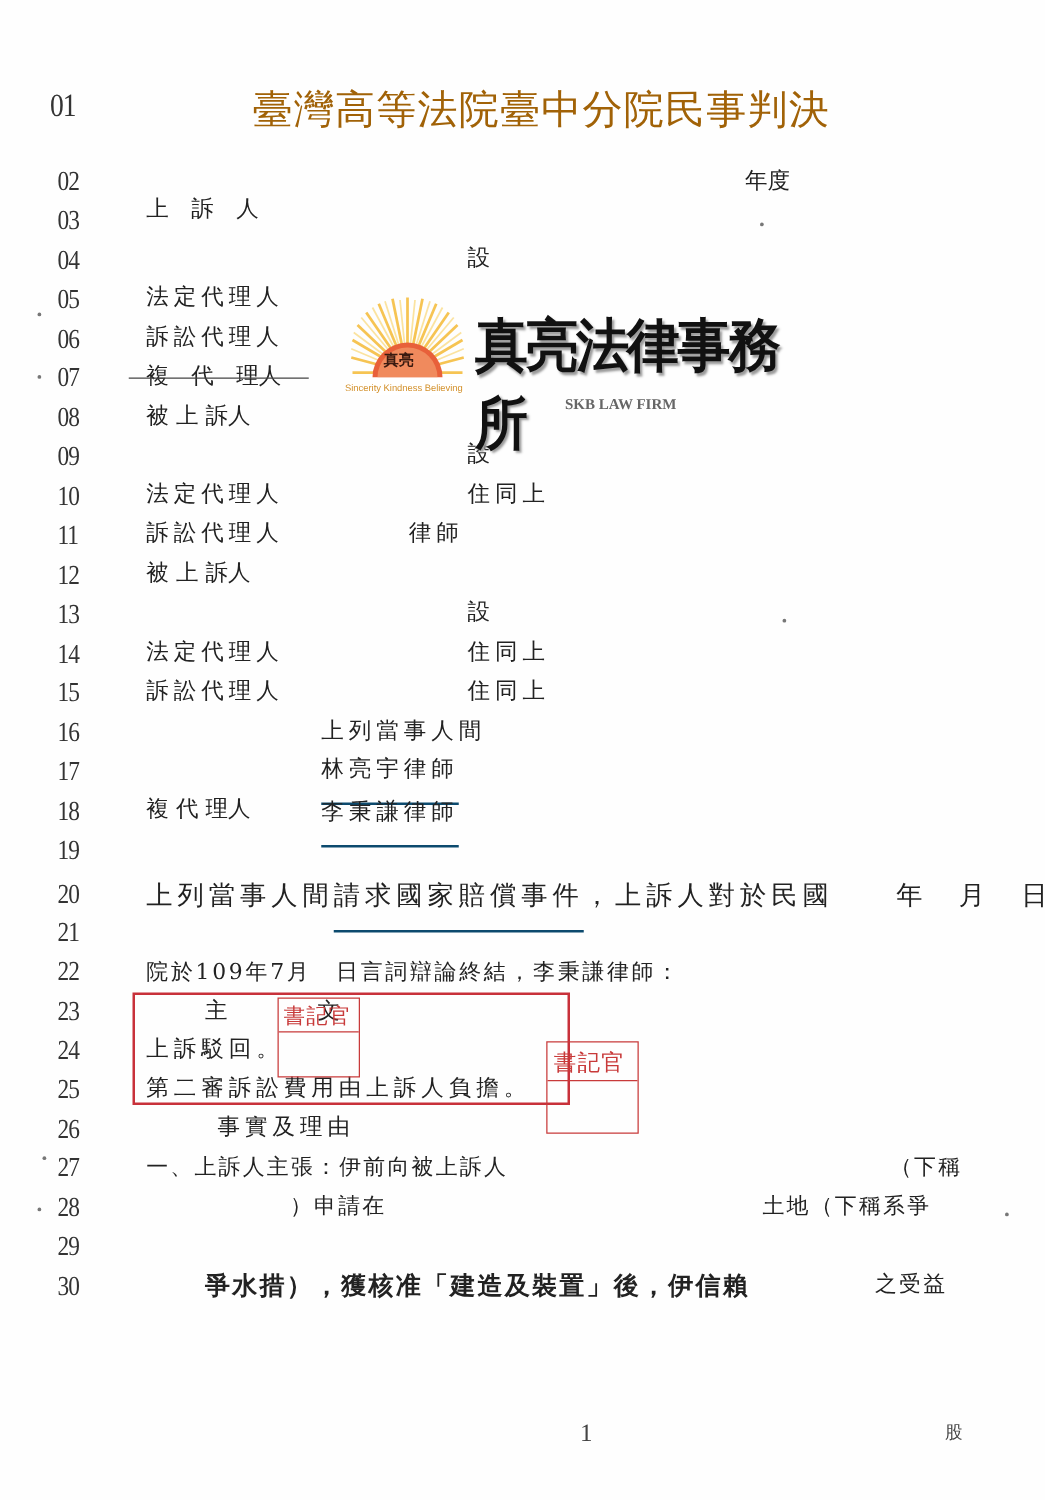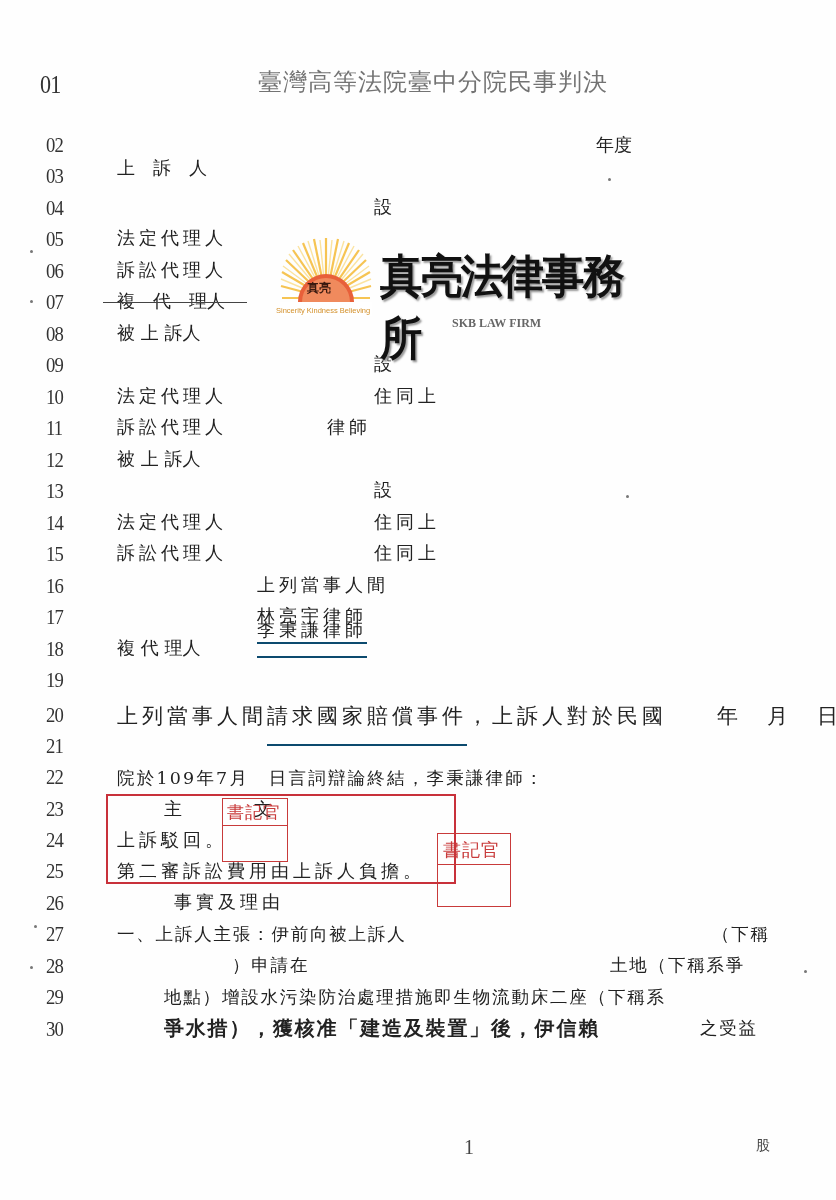--- a/index.html
+++ b/index.html
@@ -5,21 +5,21 @@
   * { box-sizing: border-box; margin: 0; padding: 0; }
   html, body { width: 836px; height: 1200px; background: #ffffff; overflow: hidden; }
   body { position: relative; font-family: "DejaVu Serif", "Liberation Serif", serif; color: #2a2a2a; }
   .page { position: absolute; left: 0; top: 0; width: 836px; height: 1200px; background: #fefefe; }
 
   .ln { position: absolute; font-family: "Liberation Serif", "DejaVu Serif", serif; font-size: 22px; color: #333; letter-spacing: -1px; transform: scaleX(0.85); transform-origin: left center; }
   .ln.first { font-size: 26px; }
 
   .txt { position: absolute; font-size: 18px; line-height: 22px; white-space: pre; color: #222; }
   .wide { letter-spacing: 4px; }
-  .title { position: absolute; top: 66px; left: 0; width: 836px; text-align: center; font-size: 24px; letter-spacing: 1px; color: #737373; padding-left: 30px; }
+  .title { position: absolute; top: 66px; left: 0; width: 836px; text-align: center; font-size: 32px; letter-spacing: 1px; color: #a16207; padding-left: 30px; }
 
   .strike { position: relative; }
   .strike::after { content: ""; position: absolute; left: -14px; right: -22px; top: 12px; border-top: 1.3px solid #444; }
 
   .ul-red { border-bottom: 2px solid #0c4a6e; padding-bottom: 16px; }
 
   .red-box { position: absolute; left: 106px; top: 794px; width: 350px; height: 90px; border: 2px solid #c8313a; }
   .stamp { position: absolute; border: 1.5px solid #c83a3a; }
   .stamp .stamp-text { position: absolute; top: 2px; left: 4px; font-size: 17px; color: #c83a3a; letter-spacing: 1px; font-family: "DejaVu Sans", sans-serif; }
   .stamp .stamp-line { position: absolute; left: 0; right: 0; top: 26px; border-top: 1px solid #c83a3a; }
@@ -89,21 +89,21 @@
   <div class="txt" style="left:117px;top:448px;">被 上 訴人</div>
 
   <div class="txt" style="left:374px;top:479px;">設</div>
   <div class="txt wide" style="left:117px;top:511px;">法定代理人</div>
   <div class="txt wide" style="left:374px;top:511px;">住同上</div>
   <div class="txt wide" style="left:117px;top:542px;">訴訟代理人</div>
   <div class="txt wide" style="left:374px;top:542px;">住同上</div>
   <div class="txt wide" style="left:257px;top:574px;">上列當事人間</div>
   <div class="txt wide" style="left:257px;top:605px;"><span class="ul-red">林亮宇律師</span></div>
   <div class="txt" style="left:117px;top:637px;">複 代 理人</div>
-  <div class="txt wide" style="left:257px;top:619px;"><span class="ul-red">李秉謙律師</span></div>
+  <div class="txt wide" style="left:257px;top:639px;"><span class="ul-red">李秉謙律師</span></div>
 
   <div class="logo">
     <svg class="sun" viewBox="0 0 92 80">
       <g stroke="#f6c453" stroke-width="2.2">
         <line x1="46" y1="62" x2="46" y2="2"></line>
         <line x1="46" y1="62" x2="34" y2="3"></line>
         <line x1="46" y1="62" x2="58" y2="3"></line>
         <line x1="46" y1="62" x2="23" y2="7"></line>
         <line x1="46" y1="62" x2="69" y2="7"></line>
         <line x1="46" y1="62" x2="13" y2="14"></line>
@@ -157,21 +157,20 @@
     <span class="stamp-text" style="top:4px;left:5px;font-size:18px;">書記官</span>
     <span class="stamp-line" style="top:30px;"></span>
   </div>
 
   <div class="txt wide" style="left:164px;top:891px;margin-left:10px;">事實及理由</div>
 
   <div class="txt" style="left:117px;top:923px;font-size:17.5px;letter-spacing:1.8px;">一、上訴人主張：伊前向被上訴人</div>
   <div class="txt" style="left:712px;top:923px;font-size:17.5px;letter-spacing:1.8px;">（下稱</div>
   <div class="txt" style="left:232px;top:954px;font-size:17.5px;letter-spacing:1.8px;">）申請在</div>
   <div class="txt" style="left:610px;top:954px;font-size:17.5px;letter-spacing:1.8px;">土地（下稱系爭</div>
-  <div class="txt" style="left:164px;top:986px;font-size:17.5px;letter-spacing:1.8px;">地點）增設水污染防治處理措施即生物流動床二座（下稱系</div>
   <div class="txt" style="left:164px;top:1017px;font-size:20px;letter-spacing:1.8px;font-weight:bold;">爭水措），獲核准「建造及裝置」後，伊信賴</div>
   <div class="txt" style="left:700px;top:1017px;font-size:17.5px;letter-spacing:1.8px;">之受益</div>
 
   <div class="footer-page">1</div>
   <div class="footer-tag">股</div>
 
   <div class="speck" style="left:608px;top:178px;"></div>
   <div class="speck" style="left:30px;top:250px;"></div>
   <div class="speck" style="left:30px;top:300px;"></div>
   <div class="speck" style="left:626px;top:495px;"></div>

